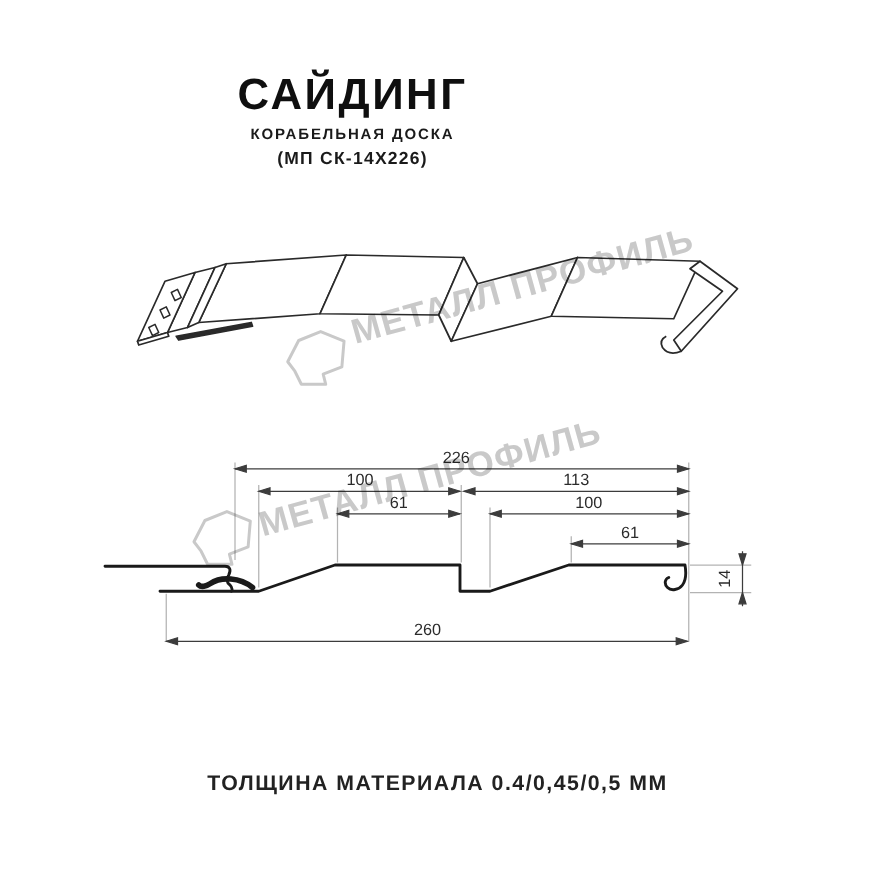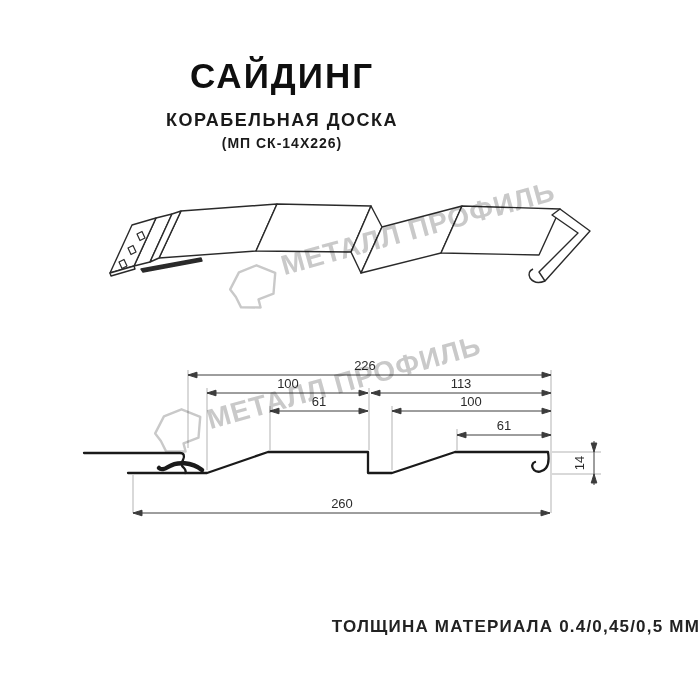--- a/index.html
+++ b/index.html
@@ -1,22 +1,22 @@
 <!DOCTYPE html>
 <html><head>
 <meta charset="utf-8">
 <style>
   html,body{margin:0;padding:0;background:#fff;}
   .page{position:relative;width:700px;height:700px;background:#ffffff;overflow:hidden;
         font-family:"Liberation Sans",sans-serif;}
   .hdr{position:absolute;left:0;top:56px;width:564px;text-align:center;color:#111;}
   .hdr .title{font-size:35px;font-weight:700;letter-spacing:2px;color:#0f0f0f;}
-  .hdr .subtitle{margin-top:14px;font-size:18px;font-weight:700;letter-spacing:1.5px;color:#1a1a1a;}
+  .hdr .subtitle{margin-top:4px;font-size:12px;font-weight:700;letter-spacing:1.5px;color:#1a1a1a;}
   .hdr .model{margin-top:4px;font-size:14px;font-weight:700;letter-spacing:1px;color:#1a1a1a;text-align:center;}
-  .ftr{position:absolute;left:0;top:617px;width:700px;text-align:right;
+  .ftr{position:absolute;left:0;top:617px;width:700px;text-align:center;
        font-size:17px;font-weight:700;letter-spacing:1.2px;color:#222;}
   .wm{position:absolute;color:#c9c9c9;font-weight:700;font-size:28px;letter-spacing:1px;
       white-space:nowrap;mix-blend-mode:multiply;pointer-events:none;}
   .wm-text1{left:286px;top:250px;transform:rotate(-15.5deg);transform-origin:0 100%;}
   .wm-text2{left:212px;top:404px;transform:rotate(-15.5deg);transform-origin:0 100%;}
   .wm-logo{position:absolute;mix-blend-mode:multiply;pointer-events:none;}
   .wm-logo1{left:226px;top:264px;transform:rotate(-8deg);}
   .wm-logo2{left:151px;top:408px;transform:rotate(-8deg);}
   svg text{font-family:"Liberation Sans",sans-serif;}
   .dimtxt{font-size:13px;fill:#2b2b2b;}

